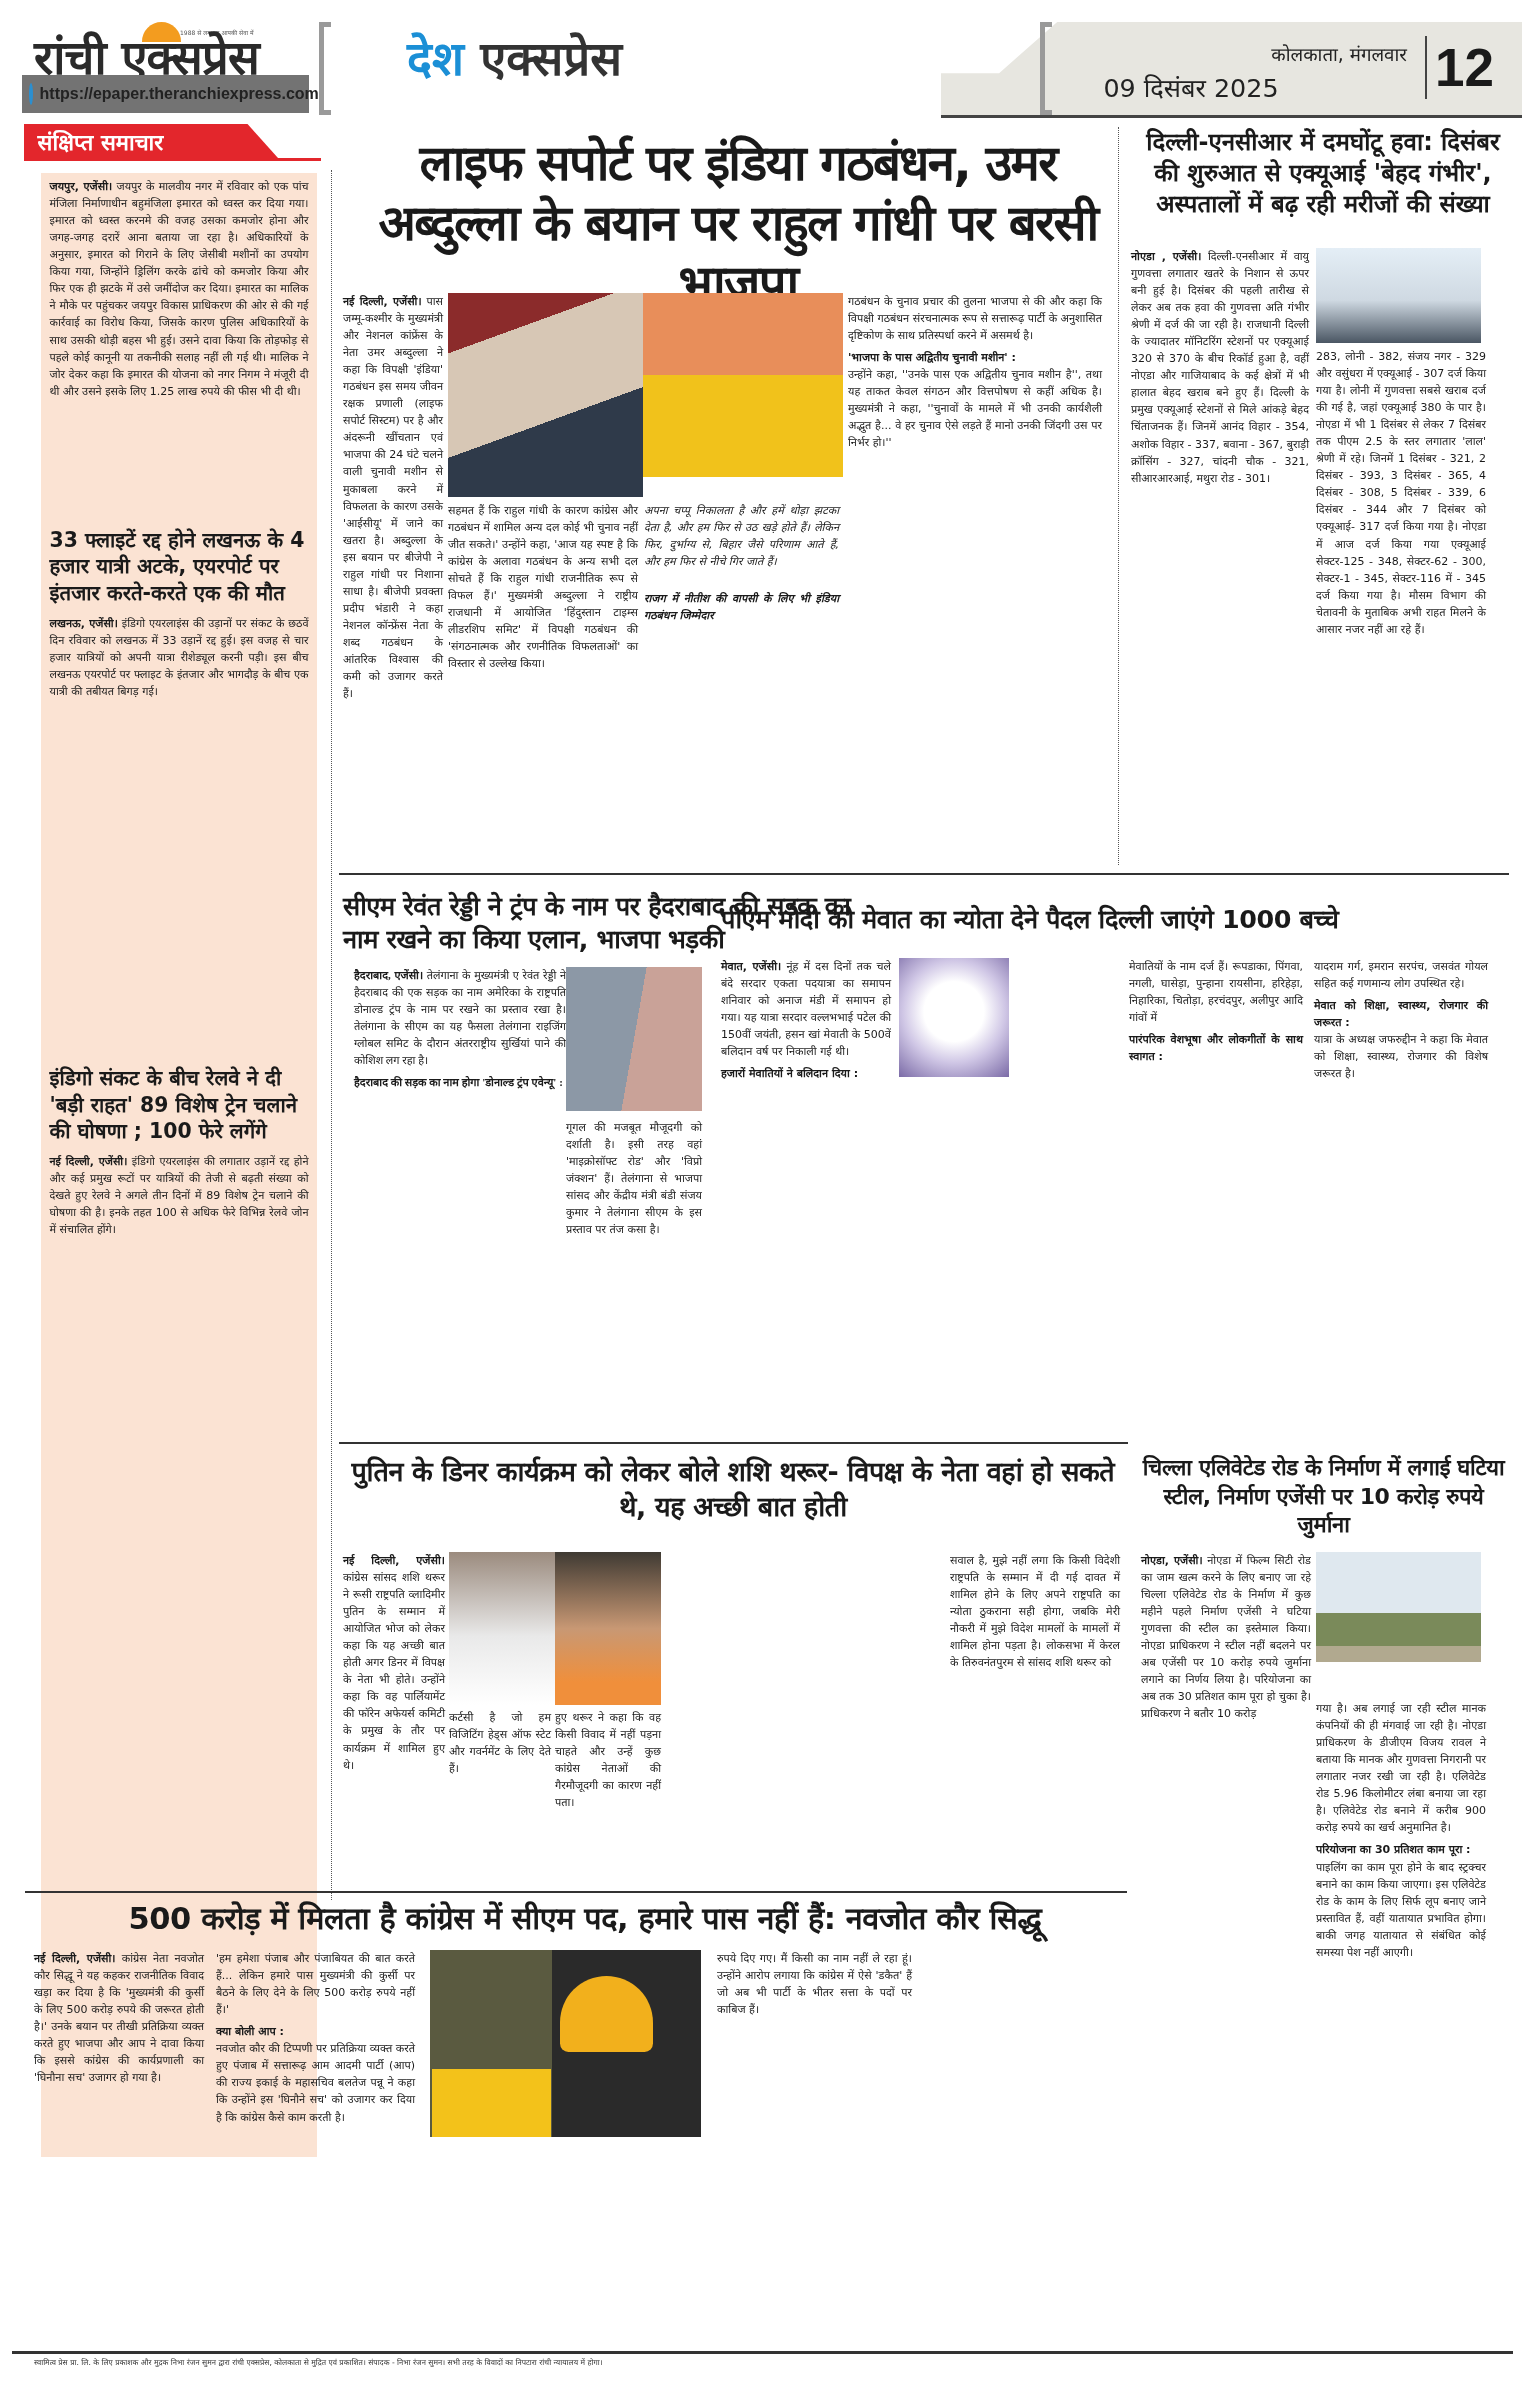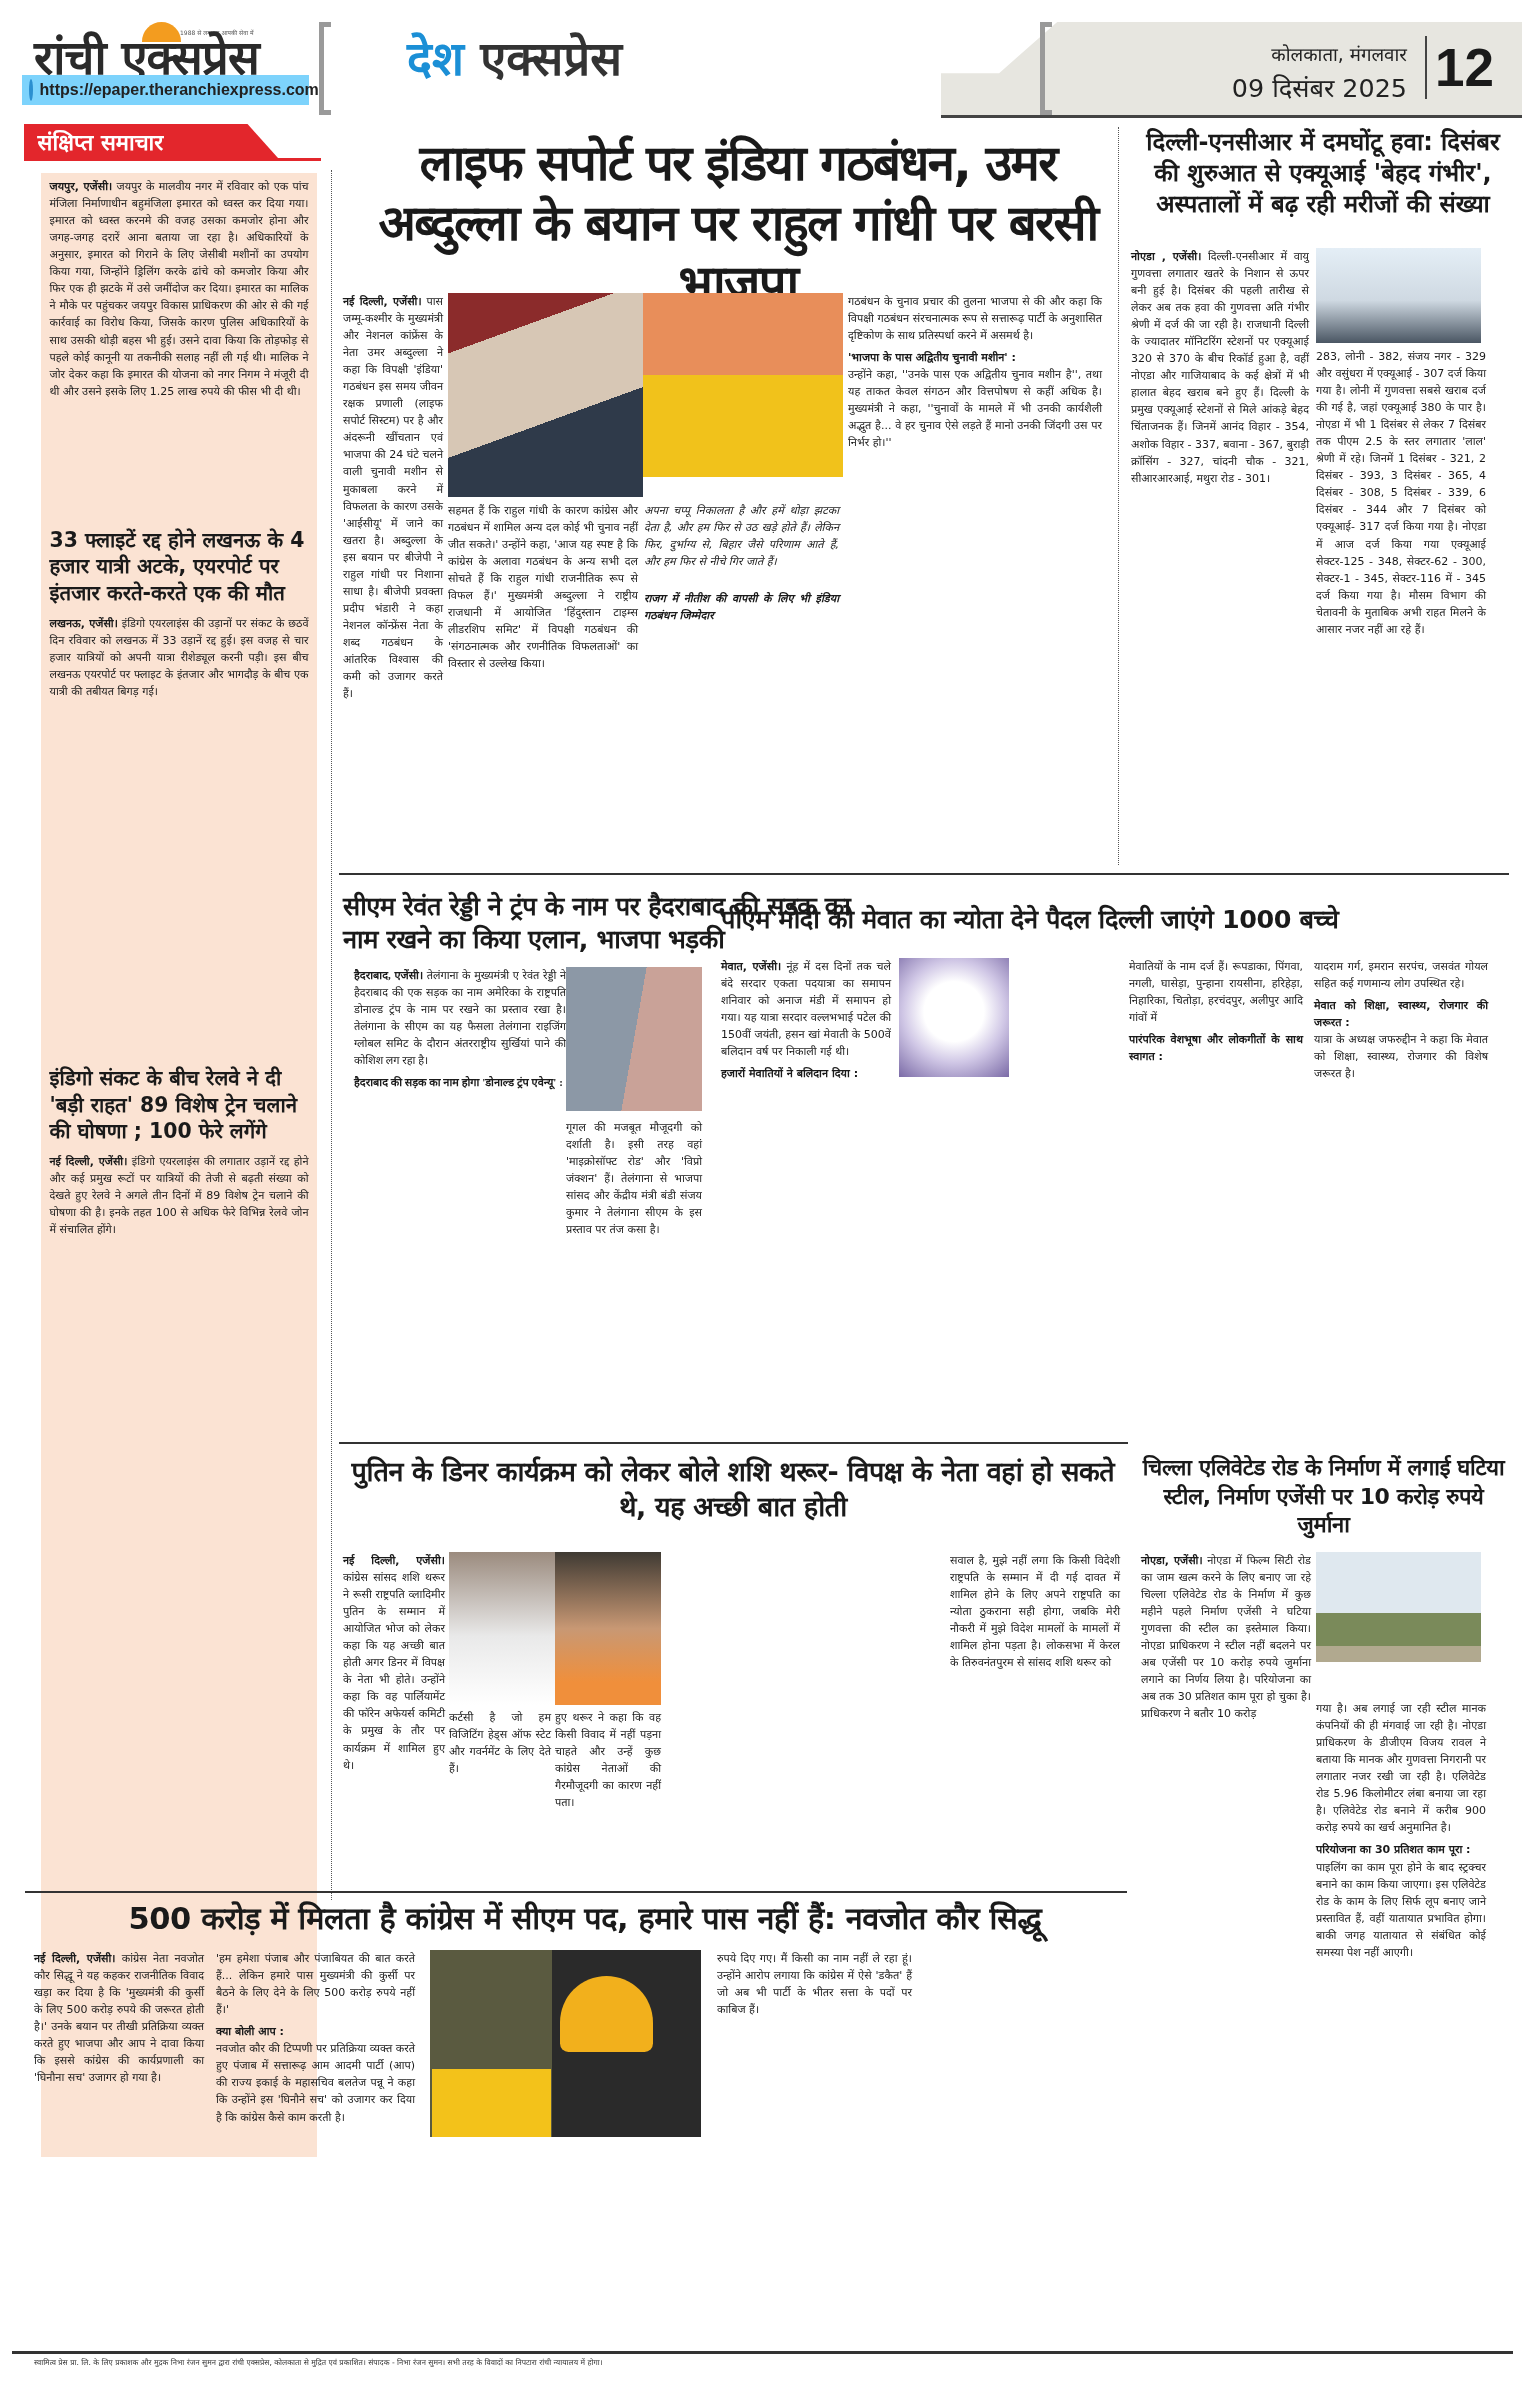--- a/index.html
+++ b/index.html
@@ -1,30 +1,30 @@
 <!DOCTYPE html>
 <html style="font-size:13.6px"><head>
 <meta charset="utf-8">
 <style>
   * { box-sizing: border-box; margin: 0; padding: 0; }
   body { width: 1523px; height: 2401px; background: #fff; font-family: "DejaVu Sans", sans-serif; color: #1a1a1a; position: relative; overflow: hidden; }
   .abs { position: absolute; }
   .masthead-logo { left: 34px; top: 24px; font-family: "DejaVu Serif", serif; font-weight: bold; font-size: 47px; color: #2a2a2a; letter-spacing: -0.8px; }
   .logo-sun { left: 142px; top: 22px; width: 39px; height: 20.4px; border-radius: 39px 39px 0 0; background: #f39c1f; }
   .logo-tag { left: 180px; top: 29px; font-size: 6px; color: #555; }
-  .url-bar { left: 22px; top: 75px; width: 287px; height: 30px; background: #7dd3fc; display: flex; align-items: center; padding-left: 6.8px; }
+  .url-bar { left: 22px; top: 75px; width: 287px; height: 38px; background: #737373; display: flex; align-items: center; padding-left: 6.8px; }
   .url-icon { width: 22px; height: 22px; border-radius: 50%; border: 2.5px solid #2b8fd0; margin-right: 6.8px; }
   .url-text { font-family: "Liberation Sans", sans-serif; font-weight: bold; font-size: 16px; color: #222; }
   .bracket { width: 12px; height: 93px; top: 22px; border: 5.1px solid #9a9a9a; border-right: none; background: transparent; }
   .section-title { left: 407px; top: 25.4px; font-size: 47px; font-weight: bold; }
   .section-title .desh { color: #1b8fd6; }
   .section-title .exp { color: #333; }
   .date-panel { left: 941px; top: 22px; width: 581px; height: 93px; background: #e7e6e0; clip-path: polygon(20% 0, 100% 0, 100% 100%, 0 100%, 0 55%, 10% 55%); }
   .date-city { left: 975px; top: 41px; width: 432px; text-align: right; font-size: 18.7px; color: #222; }
-  .date-val { left: 975px; top: 70px; width: 432px; text-align: right; font-size: 25.4px; color: #222; }
+  .date-val { left: 975px; top: 70px; width: 432px; text-align: center; font-size: 25.4px; color: #222; }
   .page-divider { left: 1425px; top: 36px; width: 1.7px; height: 63px; background: #444; }
   .page-no { left: 1435px; top: 37px; font-size: 53px; font-weight: bold; font-family: "Liberation Sans", sans-serif; }
   .rule-top { left: 941px; top: 115px; width: 581px; height: 2.5px; background: #444; }
 
   .brief-tab { left: 24px; top: 124px; width: 254px; height: 34px; background: #e3262c; clip-path: polygon(0 0, 88% 0, 100% 100%, 0 100%); color: #fff; font-weight: bold; font-size: 22px; padding: 1.7px 0 0 13.6px; }
   .brief-rule { left: 24px; top: 158px; width: 297px; height: 2.5px; background: #e3262c; }
   .brief-col { left: 41px; top: 173px; width: 276px; height: 1984px; background: #fbe3d3; padding: 5.1px 8.5px; }
   .brief-head { font-size: 20.4px; font-weight: bold; line-height: 1.3; margin: 5.1px 0 8.5px; }
   .body-text { font-size: 11px; line-height: 1.55; text-align: justify; }
   .body-text b { font-weight: bold; }

